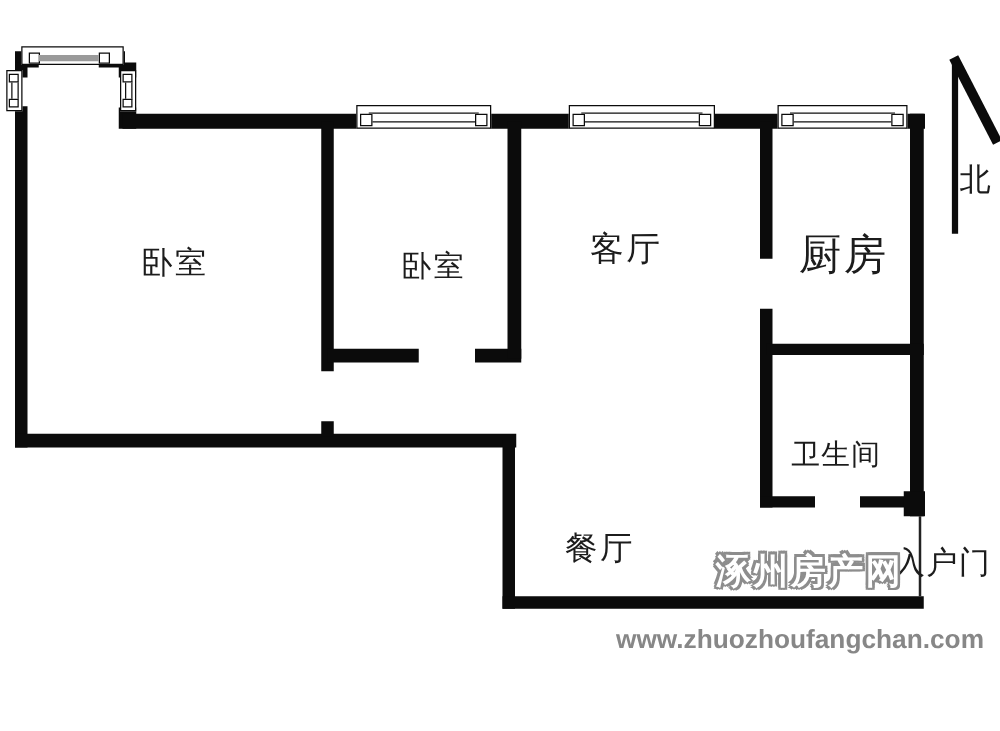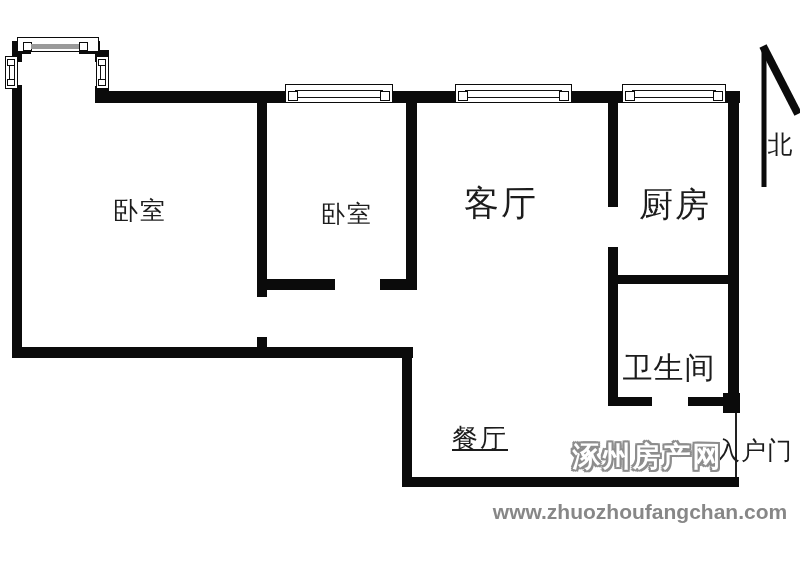--- a/index.html
+++ b/index.html
@@ -106,24 +106,24 @@
 
   <div class="doorleaf" style="left:735px;top:413px;width:2px;height:64px;"></div>
 
   <svg id="north-arrow" width="60" height="152" viewBox="0 0 60 152">
     <line x1="19" y1="9" x2="19" y2="147" stroke="#0b0b0b" stroke-width="5"></line>
     <line x1="18" y1="6" x2="53" y2="74" stroke="#0b0b0b" stroke-width="8"></line>
   </svg>
 
   <div class="roomlabel" style="left:96px;top:197px;width:88px;font-size:25px;">卧室</div>
   <div class="roomlabel" style="left:303px;top:201px;width:88px;font-size:24px;">卧室</div>
-  <div class="roomlabel" style="left:455px;top:185px;width:92px;font-size:35px;">客厅</div>
+  <div class="roomlabel" style="left:455px;top:185px;width:92px;font-size:27px;">客厅</div>
   <div class="roomlabel" style="left:631px;top:186px;width:88px;font-size:34px;">厨房</div>
-  <div class="roomlabel" style="left:609px;top:351px;width:120px;font-size:30px;letter-spacing:1px;">卫生间</div>
-  <div class="roomlabel" style="left:434px;top:425px;width:92px;font-size:26px;text-decoration:underline;">餐厅</div>
+  <div class="roomlabel" style="left:609px;top:351px;width:120px;font-size:23px;letter-spacing:1px;">卫生间</div>
+  <div class="roomlabel" style="left:434px;top:425px;width:92px;font-size:26px;">餐厅</div>
 
   <div class="roomlabel" style="left:764px;top:131px;width:32px;font-size:25px;letter-spacing:0;">北</div>
   <div class="roomlabel" style="left:705px;top:437px;width:98px;font-size:25px;letter-spacing:1px;">入户门</div>
 
   <div class="wm-name">涿州房产网</div>
   <div class="wm-url">www.zhuozhoufangchan.com</div>
 
 </div>
 
 </body></html>

